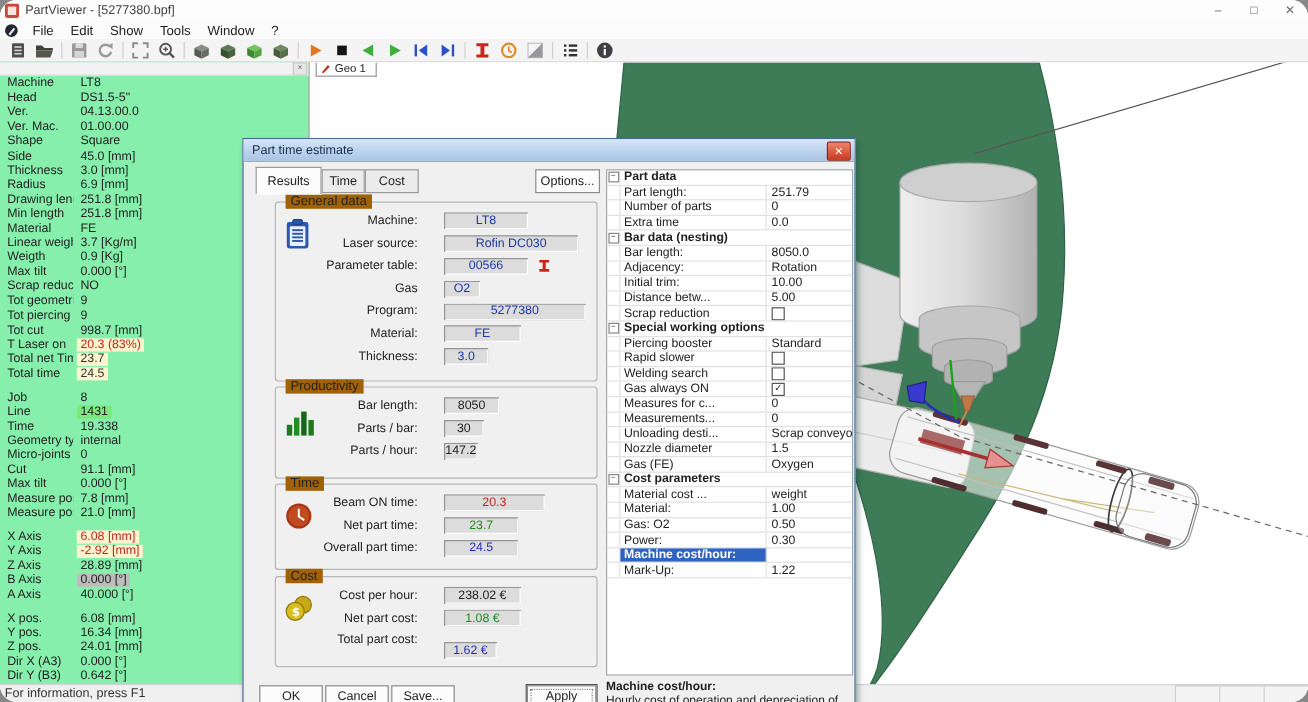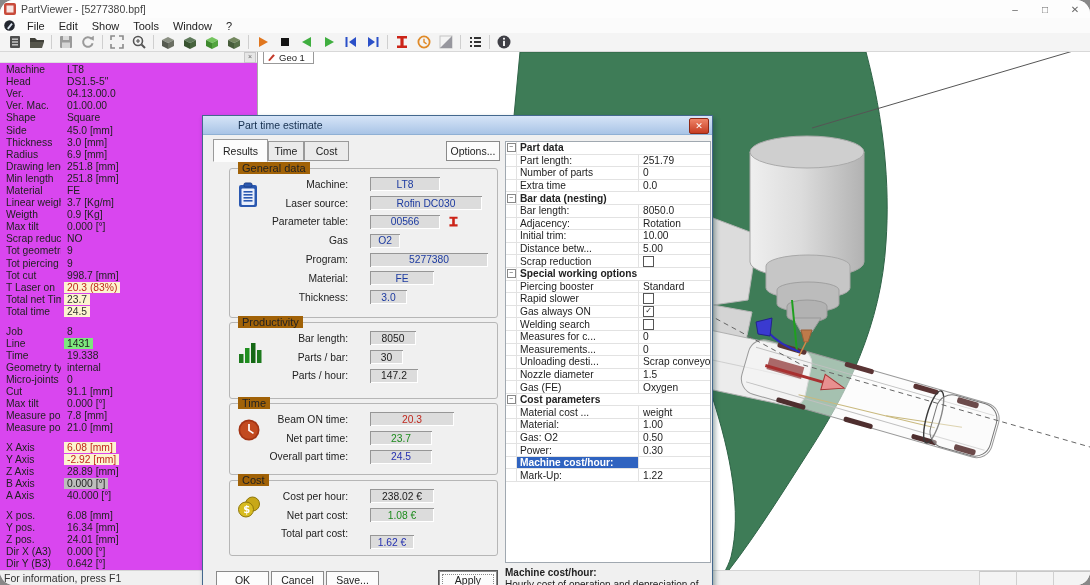--- a/index.html
+++ b/index.html
@@ -16,41 +16,41 @@
   #menubar{position:absolute;left:0;top:18px;width:100%;height:15px;background:#fbfbfb;border-bottom:1px solid #e4e4e4;display:flex;align-items:center;}
   #menubar .lead{margin:0 4px 0 3px;display:flex;}
   .menu-item{padding:0 7px;font-size:11px;color:#222;}
   
   #toolbar{position:absolute;left:0;top:33px;width:100%;height:19px;background:#f4f4f4;border-bottom:1px solid #d8d8d8;display:flex;align-items:center;padding-left:4px;box-sizing:border-box;}
   .tbtn{width:22px;height:17px;display:flex;align-items:center;justify-content:center;}
   .tsep{width:1px;height:14px;background:#cfcfcf;margin:0 3px;}
   
   #main{position:absolute;left:0;top:52px;width:1090px;height:518px;}
   
-  #sidebar{position:absolute;left:0;top:0;width:258px;height:518px;background:#d946ef;border-right:1px solid #aaa;box-sizing:border-box;}
+  #sidebar{position:absolute;left:0;top:0;width:258px;height:518px;background:#86efac;border-right:1px solid #aaa;box-sizing:border-box;}
   #side-scroll-top{position:absolute;left:0;top:0;right:0;height:10px;background:#f2f2f2;border-bottom:1px solid #ddd;}
   #side-scroll-btn{position:absolute;right:1px;top:0;width:10px;height:9px;background:#e6e6e6;border:1px solid #c8c8c8;font-size:7px;line-height:7px;text-align:center;color:#666;}
   #side-list{position:absolute;left:0;top:10px;right:0;bottom:0;padding:2px 0 0 6px;overflow:hidden;}
   .srow{display:flex;height:12.1px;line-height:12px;align-items:center;white-space:nowrap;}
   .sl{width:55px;flex:none;overflow:hidden;font-size:10.3px;}
   .sv{font-size:10.3px;padding-left:3px;}
   .sv .val{padding:0 3px;}
   .val.warn{background:#fcf4cf;color:#c0281e;}
   .val.note{background:#fcf4cf;color:#333;}
   .val.ok{background:#7de87d;color:#222;}
   .val.dim{background:#bdbdbd;color:#222;}
   .sgap{height:7.5px;}
   #side-down-btn{position:absolute;right:3px;bottom:3px;width:13px;height:14px;background:#f4f4f4;border:1px solid #c4c4c4;display:flex;align-items:center;justify-content:center;z-index:3;}
   
   #viewport{position:absolute;left:258px;top:0;width:832px;height:518px;background:#fff;overflow:hidden;}
   #geo-tab{position:absolute;left:5px;top:0;height:11px;padding:0 8px 0 3px;background:#fff;border:1px solid #999;border-top:none;display:flex;align-items:center;gap:3px;font-size:9.5px;z-index:2;}
   
   #dialog{position:absolute;left:202px;top:63px;width:511px;height:480px;background:#f0f0f0;border:1px solid #44688e;
           box-shadow:2px 3px 5px rgba(20,60,60,.45);z-index:10;box-sizing:border-box;}
-  #dlg-title{position:absolute;left:0;top:0;right:0;height:18px;background:linear-gradient(#d6e4f7,#a9c4e6);display:flex;align-items:center;border-bottom:1px solid #8fb0d4;padding-left:28px;}
+  #dlg-title{position:absolute;left:0;top:0;right:0;height:18px;background:linear-gradient(#d6e4f7,#a9c4e6);display:flex;align-items:center;border-bottom:1px solid #8fb0d4;}
   #dlg-title .txt{padding-left:7px;font-size:10.5px;color:#16304f;}
   #dlg-close{position:absolute;right:3px;top:2px;width:18px;height:14px;background:linear-gradient(#ef8468,#c63c22);border:1px solid #8e2814;border-radius:2px;color:#fff;font-size:9px;font-weight:bold;display:flex;align-items:center;justify-content:center;}
   .tab{position:absolute;top:25px;height:20px;box-sizing:border-box;border:1px solid #9a9a9a;background:#ebebeb;font-size:10.5px;display:flex;align-items:center;justify-content:center;}
   .tab.active{top:23px;height:23px;background:#fcfcfc;z-index:2;border-bottom:1px solid #fcfcfc;}
   #dlg-options{position:absolute;left:243px;top:25px;width:54px;height:20px;}
   .btn{position:absolute;box-sizing:border-box;height:18px;background:#fcfcfc;border:1px solid #8a8a8a;font-size:10.5px;display:flex;align-items:center;justify-content:center;}
   .btn.focus{box-shadow:0 0 0 1px #555;outline:1px dotted #888;outline-offset:-4px;}
   .groupbox{position:absolute;left:26px;width:269px;border:1px solid #b6b6b6;border-radius:3px;box-sizing:border-box;}
   .legend{position:absolute;top:-7px;left:8px;background:#a16207;padding:0 4px;font-size:11px;color:#222;}
   .gicon{position:absolute;left:7px;top:13px;}
@@ -585,21 +585,21 @@
             <div class="frow">
               <span class="flabel">Bar length:</span>
               <div class="fbox black" style="width: 46px;">8050</div>
             </div>
             <div class="frow">
               <span class="flabel">Parts / bar:</span>
               <div class="fbox black" style="width: 33px;">30</div>
             </div>
             <div class="frow">
               <span class="flabel">Parts / hour:</span>
-              <div class="fbox black" style="width: 48px;">147.2</div>
+              <div class="fbox black" style="width: 28px;">147.2</div>
             </div>
           </div>
       </div>
 
       <div class="groupbox" style="top:287px;height:72px;">
         <span class="legend">Time</span>
         <span class="gicon" style="top:14px;">
           <svg width="24" height="24" viewBox="0 0 24 24">
               <circle cx="12" cy="12" r="10.5" fill="#a33414"></circle>
               <circle cx="12" cy="12" r="8.8" fill="#c24a20"></circle>
@@ -722,30 +722,30 @@
           </div>
           <div class="grow">
             <div class="gut"></div>
             <div class="gname">Rapid slower</div>
             <div class="gval">
               <div class="cb"></div>
             </div>
           </div>
           <div class="grow">
             <div class="gut"></div>
+            <div class="gname">Welding search</div>
+            <div class="gval">
+              <div class="cb"></div>
+            </div>
+          </div>
+          <div class="grow">
+            <div class="gut"></div>
             <div class="gname">Gas always ON</div>
             <div class="gval">
               <div class="cb">✓</div>
-            </div>
-          </div>
-          <div class="grow">
-            <div class="gut"></div>
-            <div class="gname">Welding search</div>
-            <div class="gval">
-              <div class="cb"></div>
             </div>
           </div>
           <div class="grow">
             <div class="gut"></div>
             <div class="gname">Measures for c...</div>
             <div class="gval">0</div>
           </div>
           <div class="grow">
             <div class="gut"></div>
             <div class="gname">Measurements...</div>

